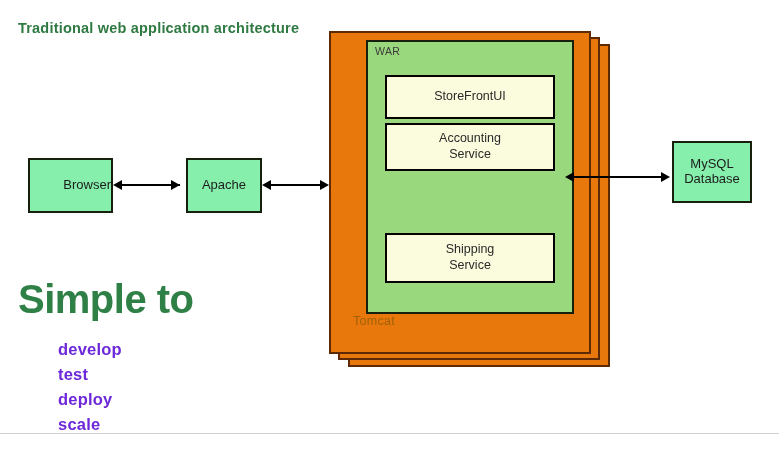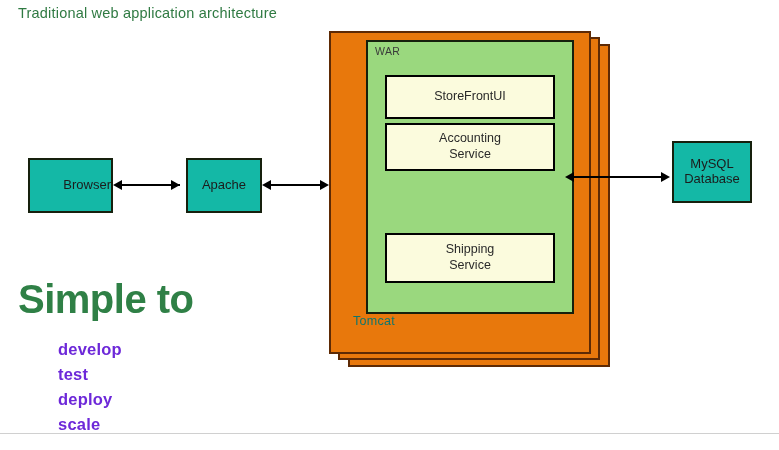--- a/index.html
+++ b/index.html
@@ -14,32 +14,32 @@
     position: relative;
     width: 779px;
     height: 450px;
     background: #ffffff;
   }
 
   
   #title {
     position: absolute;
     left: 18px;
-    top: 5px;
+    top: 20px;
     font-size: 14.5px;
-    font-weight: normal;
+    font-weight: bold;
     color: #2f7a42;
     letter-spacing: 0.2px;
     white-space: nowrap;
   }
 
   
   .node-box {
     position: absolute;
-    background: #14b8a6;
+    background: #86efac;
     border: 2px solid #16200d;
     display: flex;
     align-items: center;
     justify-content: center;
     text-align: center;
     color: #1c1c1c;
     font-size: 13px;
     line-height: 1.15;
   }
   .node-box .label { display: block; }
@@ -52,21 +52,21 @@
   }
   #tomcat-back-2 { left: 348px; top: 44px; width: 262px; height: 323px; }
   #tomcat-back-1 { left: 338px; top: 37px; width: 262px; height: 323px; }
   #tomcat-front  { left: 329px; top: 31px; width: 262px; height: 323px; }
 
   #tomcat-label {
     position: absolute;
     left: 353px;
     top: 314px;
     font-size: 12.5px;
-    color: #0f766e;
+    color: #a16207;
     letter-spacing: 0.3px;
   }
 
   
   #war-box {
     position: absolute;
     left: 366px;
     top: 40px;
     width: 208px;
     height: 274px;

